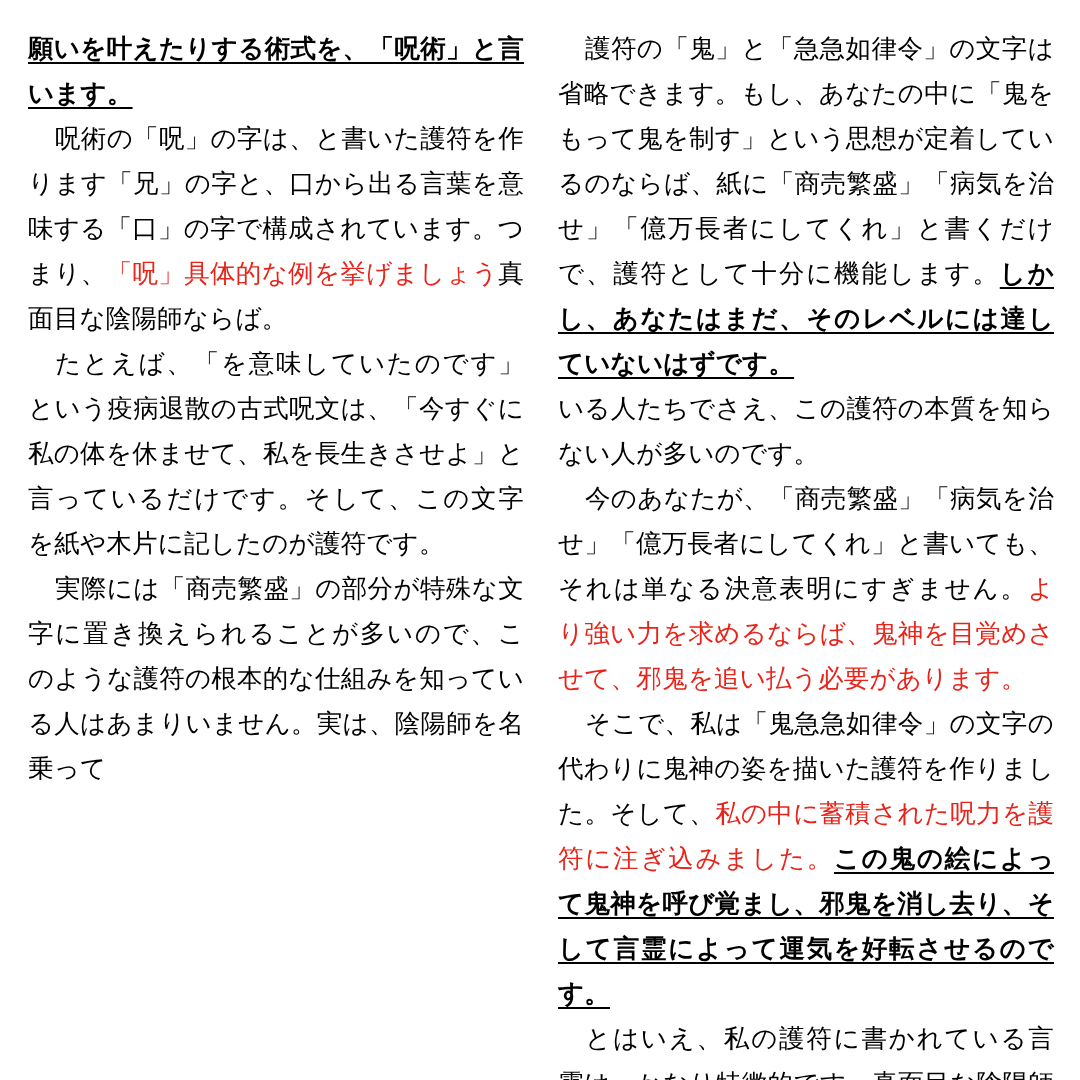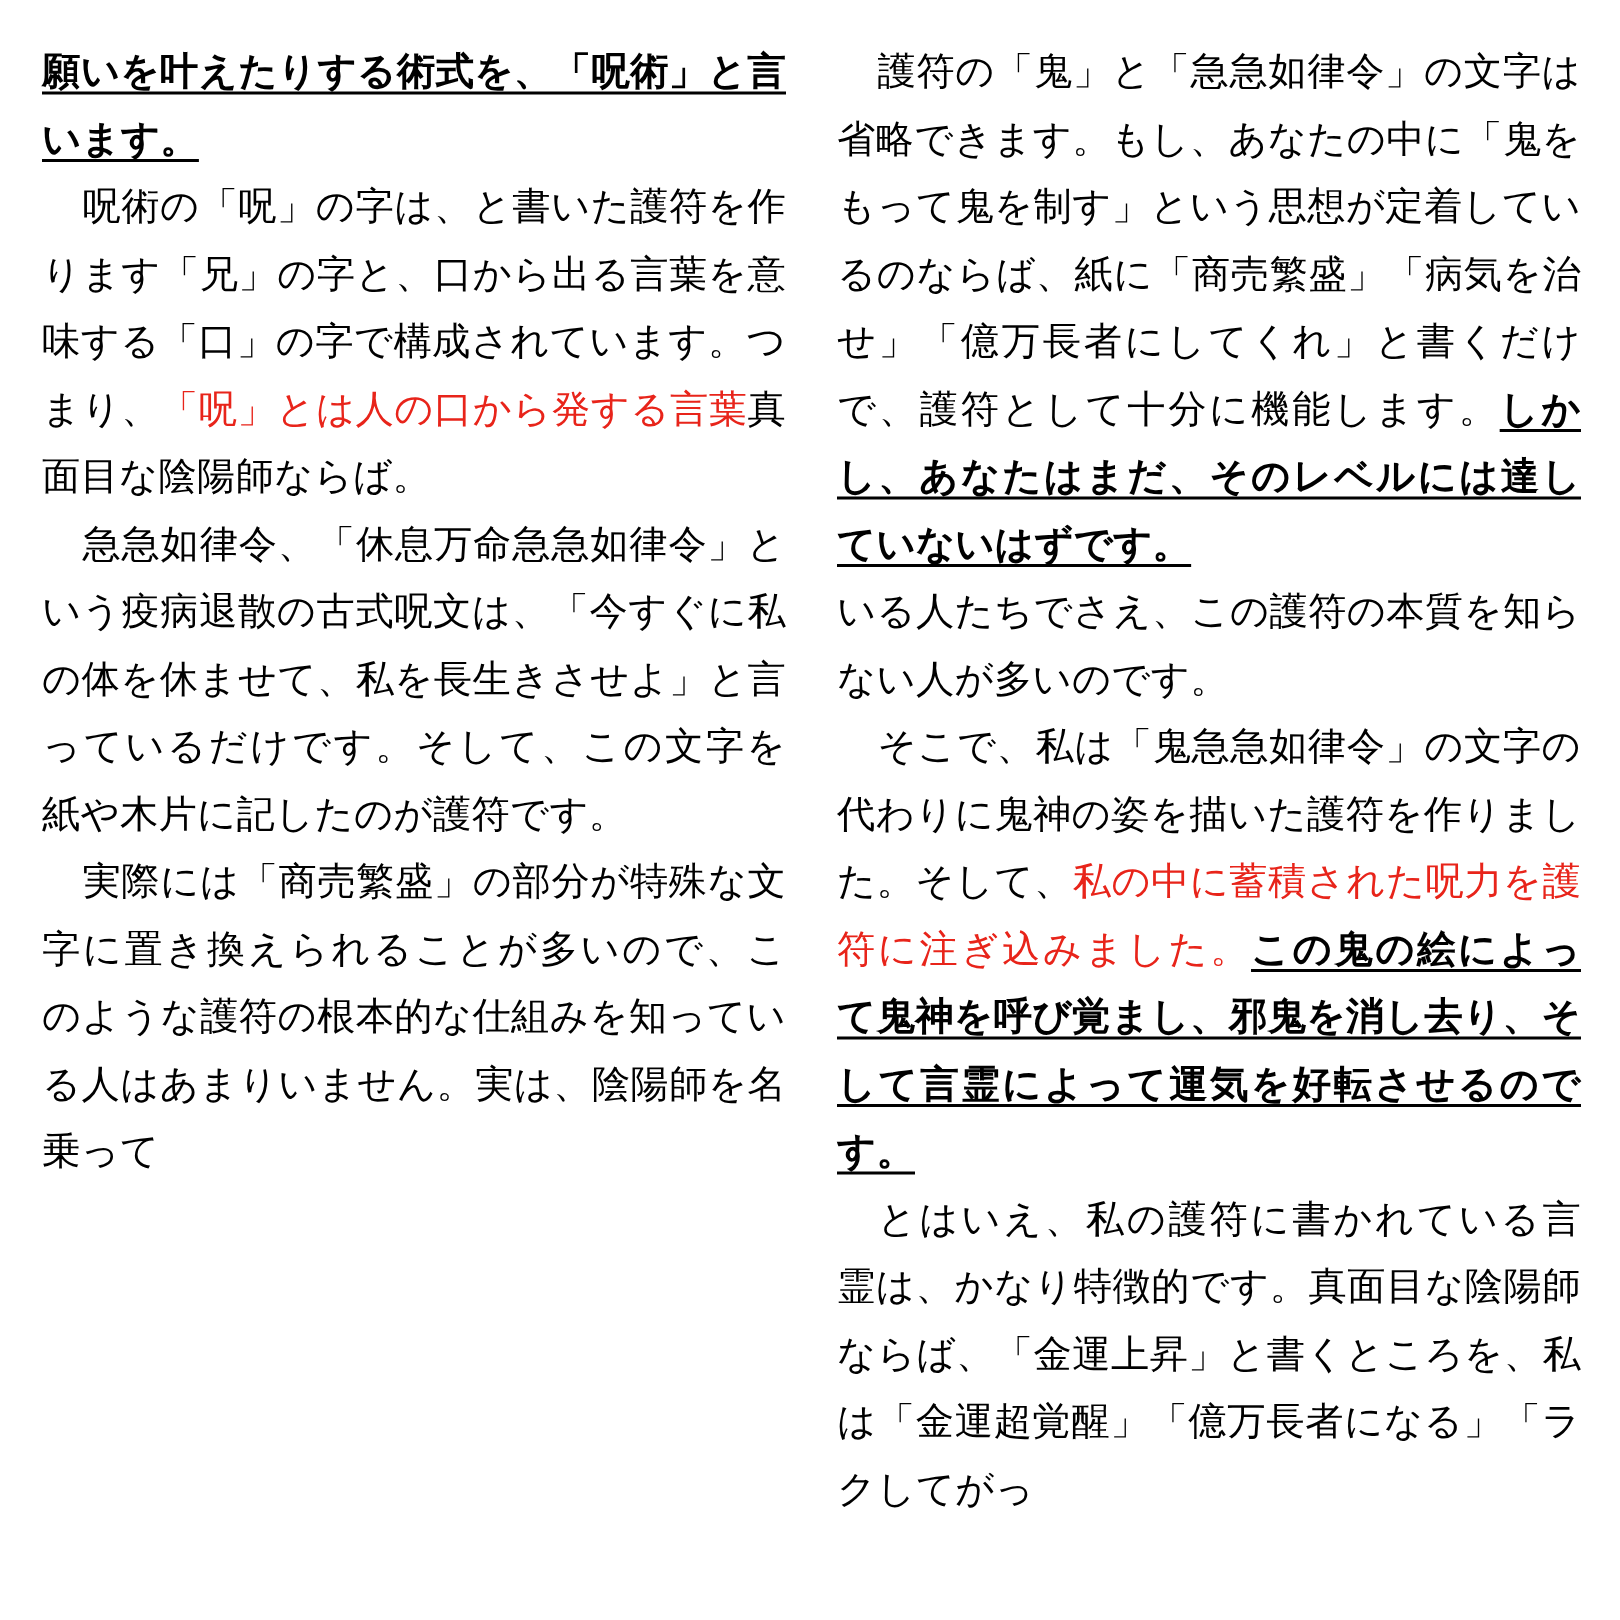--- a/index.html
+++ b/index.html
@@ -49,23 +49,24 @@
   .b {
     font-weight: bold;
   }
 </style>
 </head>
 <body>
 
 <div class="page">
   <div class="column" id="col-0">
       <p class="para"><span class="ul b">願いを叶えたりする術式を、「呪術」と言います。 </span></p>
-      <p class="para indent"><span>呪術の「呪」の字は、と書いた護符を作ります「兄」の字と、口から出る言葉を意味する「口」の字で構成されています。つまり、</span><span class="red">「呪」とは人の口から発する言葉</span><span>真面目な陰陽師ならば。</span></p>
-      <p class="para indent"><span>急急如律令、「休息万命急急如律令」という疫病退散の古式呪文は、「今すぐに私の体を休ませて、私を長生きさせよ」と言っているだけです。そして、この文字を紙や木片に記したのが護符です。</span></p>
+      <p class="para indent"><span>呪術の「呪」の字は、と書いた護符を作ります「兄」の字と、口から出る言葉を意味する「口」の字で構成されています。つまり、</span><span class="red">「呪」具体的な例を挙げましょう</span><span>真面目な陰陽師ならば。</span></p>
+      <p class="para indent"><span>たとえば、「を意味していたのです」という疫病退散の古式呪文は、「今すぐに私の体を休ませて、私を長生きさせよ」と言っているだけです。そして、この文字を紙や木片に記したのが護符です。</span></p>
       <p class="para indent"><span>実際には「商売繁盛」の部分が特殊な文字に置き換えられることが多いので、このような護符の根本的な仕組みを知っている人はあまりいません。実は、陰陽師を名乗って</span></p>
     </div>
   <div class="column" id="col-1">
       <p class="para indent"><span>護符の「鬼」と「急急如律令」の文字は省略できます。もし、あなたの中に「鬼をもって鬼を制す」という思想が定着しているのならば、紙に「商売繁盛」「病気を治せ」「億万長者にしてくれ」と書くだけで、護符として十分に機能します。</span><span class="ul b">しかし、あなたはまだ、そのレベルには達していないはずです。 </span></p>
       <p class="para"><span>いる人たちでさえ、この護符の本質を知らない人が多いのです。</span></p>
+      <p class="para indent"><span>今のあなたが、「商売繁盛」「病気を治せ」「億万長者にしてくれ」と書いても、それは単なる決意表明にすぎません。</span><span class="red">より強い力を求めるならば、鬼神を目覚めさせて、邪鬼を追い払う必要があります。</span></p>
       <p class="para indent"><span>そこで、私は「鬼急急如律令」の文字の代わりに鬼神の姿を描いた護符を作りました。そして、</span><span class="red">私の中に蓄積された呪力を護符に注ぎ込みました。</span><span class="ul b">この鬼の絵によって鬼神を呼び覚まし、邪鬼を消し去り、そして言霊によって運気を好転させるのです。 </span></p>
       <p class="para indent"><span>とはいえ、私の護符に書かれている言霊は、かなり特徴的です。真面目な陰陽師ならば、「金運上昇」と書くところを、私は「金運超覚醒」「億万長者になる」「ラクしてがっ</span></p>
     </div>
 </div>
 
 </body></html>

